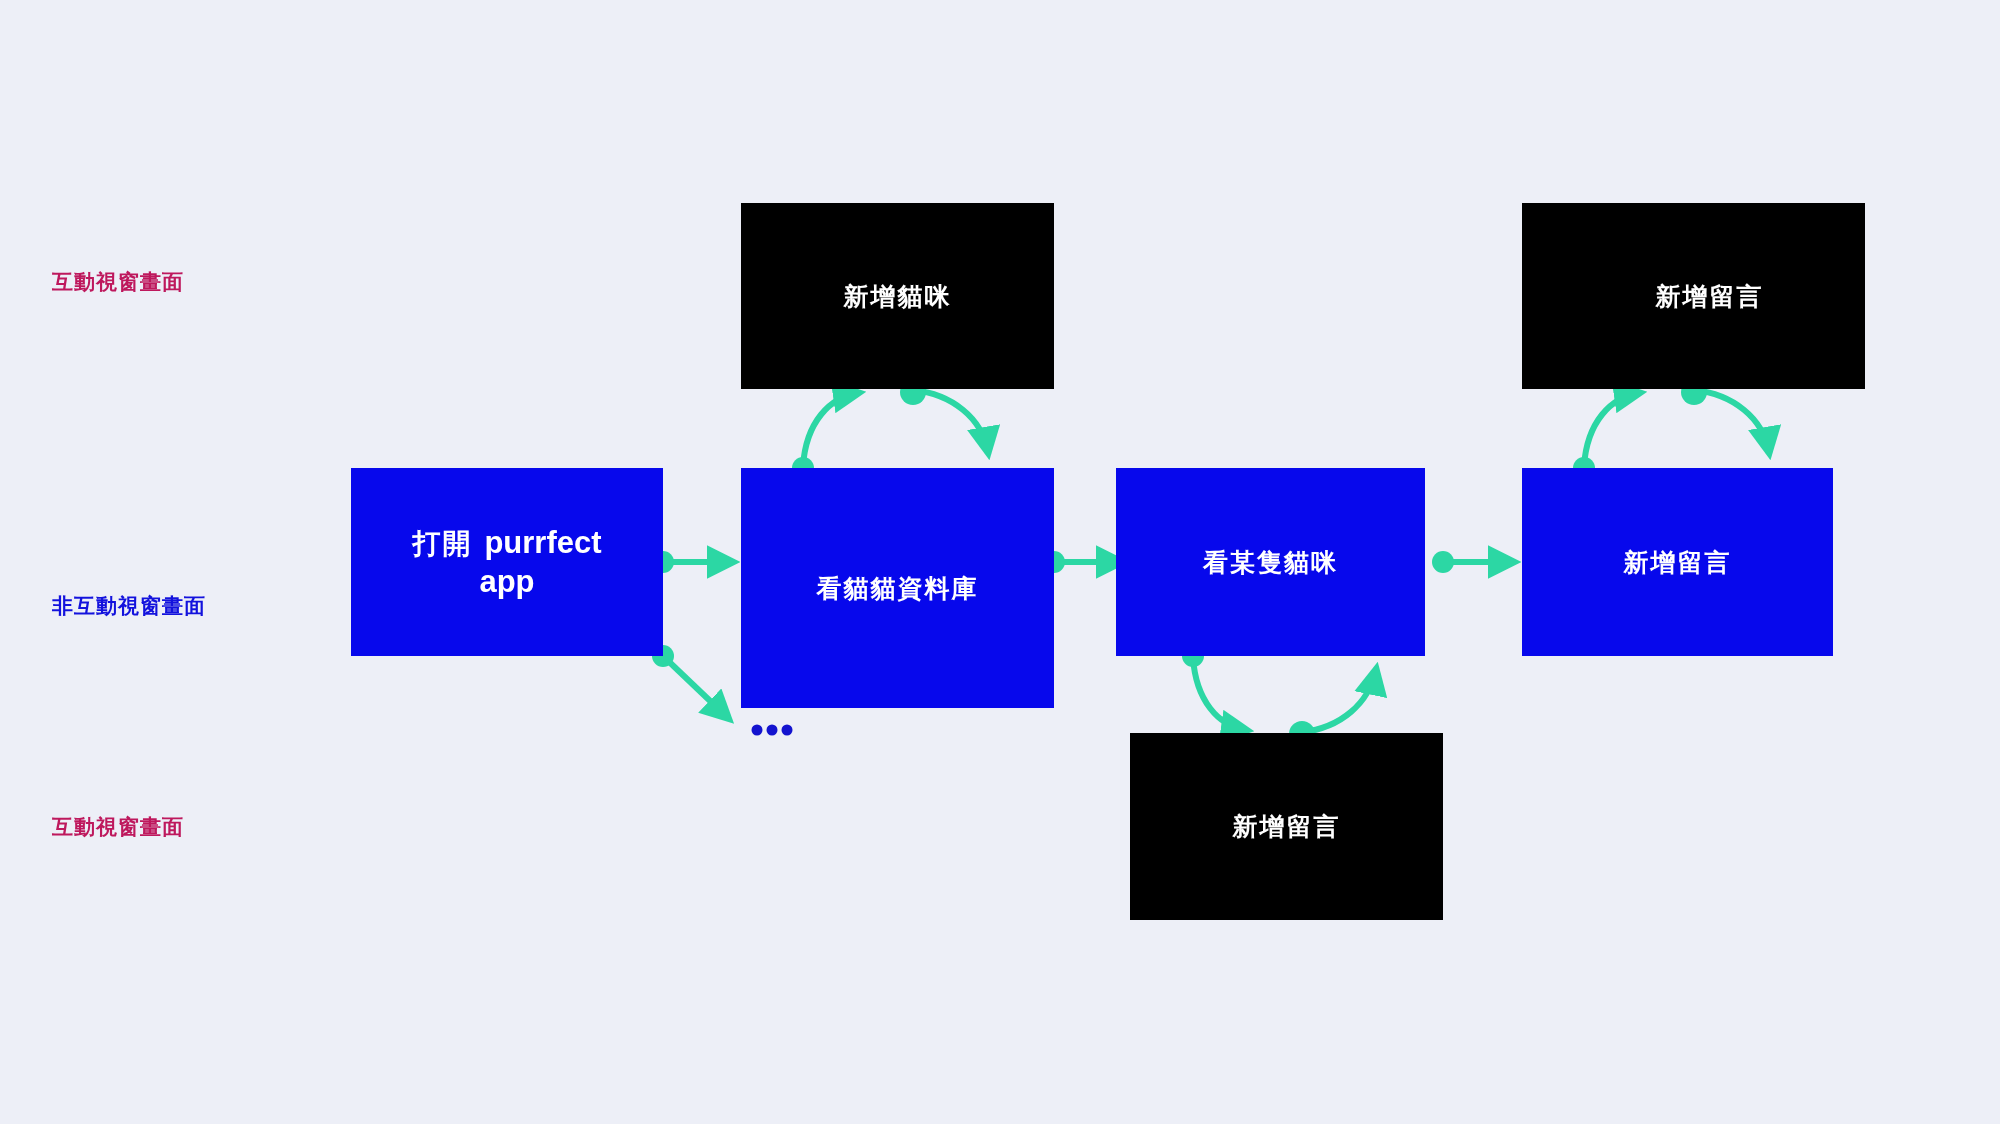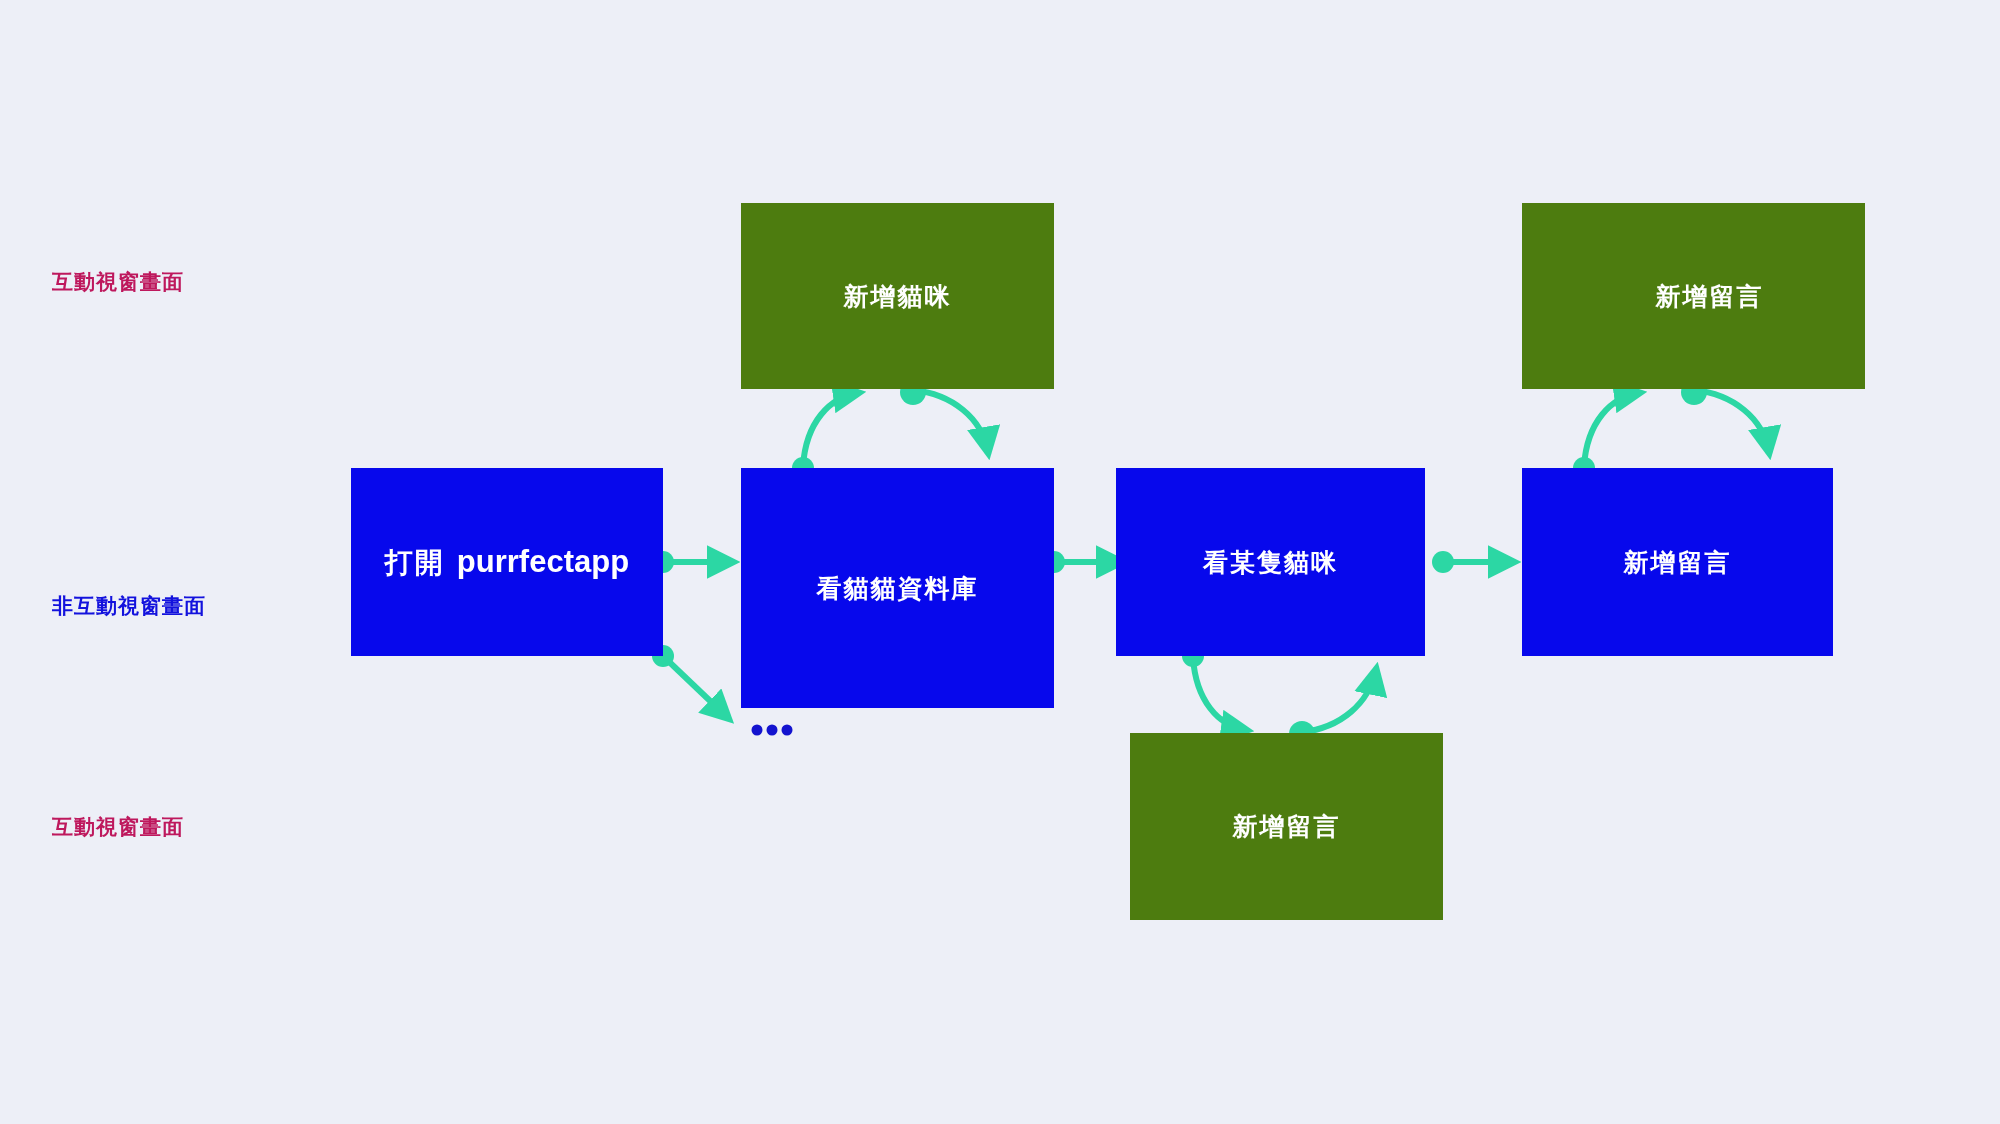--- a/index.html
+++ b/index.html
@@ -29,22 +29,22 @@
     display:flex;
     align-items:center;
     justify-content:center;
     text-align:center;
     color:#ffffff;
     font-weight:bold;
     font-size:25px;
     letter-spacing:2px;
   }
   .node.screen{background:#0708ec;}
-  .node.modal{background:#4d7c0f;}
-  .node .stack{display:flex;align-items:flex-start;line-height:38px;}
+  .node.modal{background:#000000;}
+  .node .stack{display:flex;flex-direction:column;align-items:center;line-height:38px;}
   .node .cjk{font-size:28px;letter-spacing:2px;}
   .node .brand{font-size:31px;font-weight:bold;letter-spacing:0;}
   .node .brand.lead{margin-left:12px;}
   svg.connectors{
     position:absolute;
     left:0;top:0;
     width:2000px;height:1124px;
     pointer-events:none;
   }
   .conn{stroke:#2cd7a4;stroke-width:6;fill:none;}

